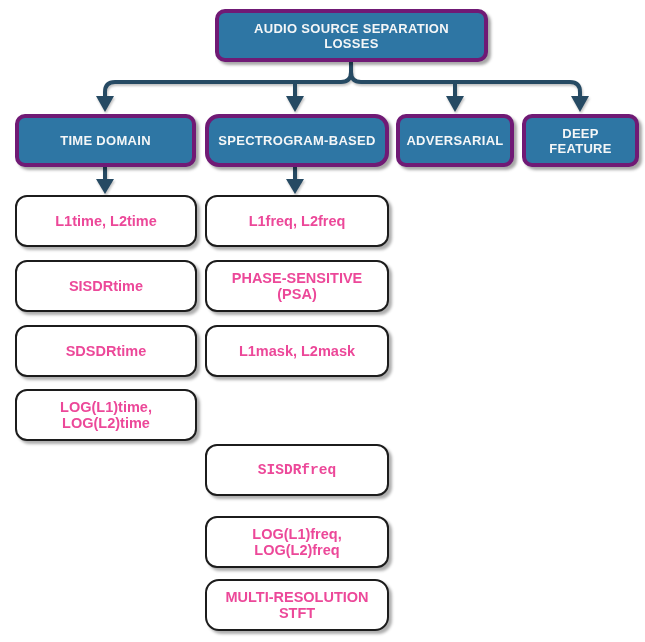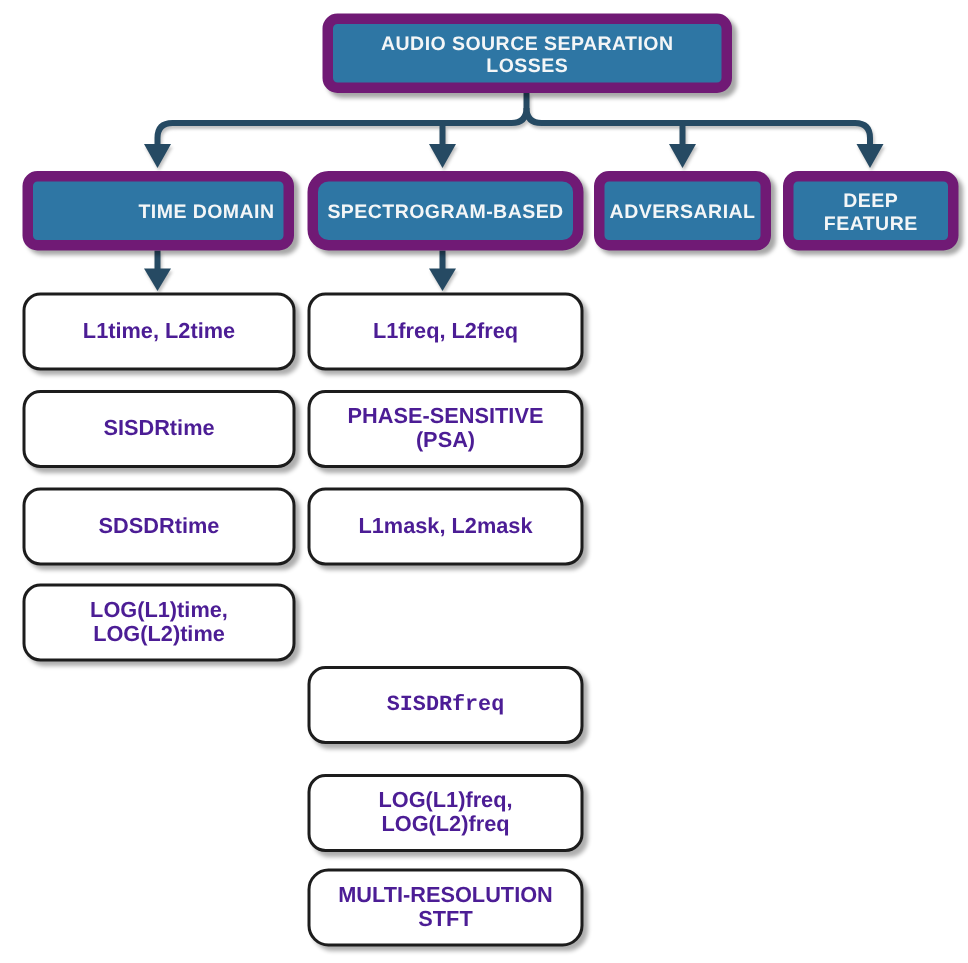--- a/index.html
+++ b/index.html
@@ -22,40 +22,40 @@
     position: absolute;
     display: flex;
     align-items: center;
     justify-content: center;
     text-align: center;
     font-weight: bold;
     box-sizing: border-box;
   }
   .node-blue {
     background: #2e76a4;
-    border: 7px solid #701a75;
+    border: 4px solid #701a75;
     border-radius: 10px;
     color: #f4f6f7;
     font-size: 13px;
     letter-spacing: 0.3px;
     box-shadow: 3px 3px 3px rgba(0,0,0,0.35);
     padding: 4px 6px;
   }
   .node-leaf {
     background: #ffffff;
     border: 2px solid #1c1c1c;
     border-radius: 12px;
-    color: #4c1d95;
+    color: #ec4899;
     font-size: 14.5px;
     box-shadow: 3px 3px 3px rgba(0,0,0,0.32);
     padding: 4px 6px;
   }
   
   .root      { left: 215px; top:   9px; width: 273px; height: 53px; }
-  .cat-time  { left:  15px; top: 114px; width: 181px; height: 53px; justify-content: flex-end; }
+  .cat-time  { left:  15px; top: 114px; width: 181px; height: 53px; }
   .cat-spec  { left: 205px; top: 114px; width: 184px; height: 53px; border-radius: 14px; }
   .cat-adv   { left: 396px; top: 114px; width: 118px; height: 53px; }
   .cat-deep  { left: 522px; top: 114px; width: 117px; height: 53px; }
   .col-time  { left:  15px; width: 182px; height: 52px; }
   .col-spec  { left: 205px; width: 184px; height: 52px; }
   .row-0 { top: 195px; }
   .row-1 { top: 260px; }
   .row-2 { top: 325px; }
   .row-3 { top: 389px; }
   .row-4 { top: 444px; font-family: Liberation Mono, monospace; }

